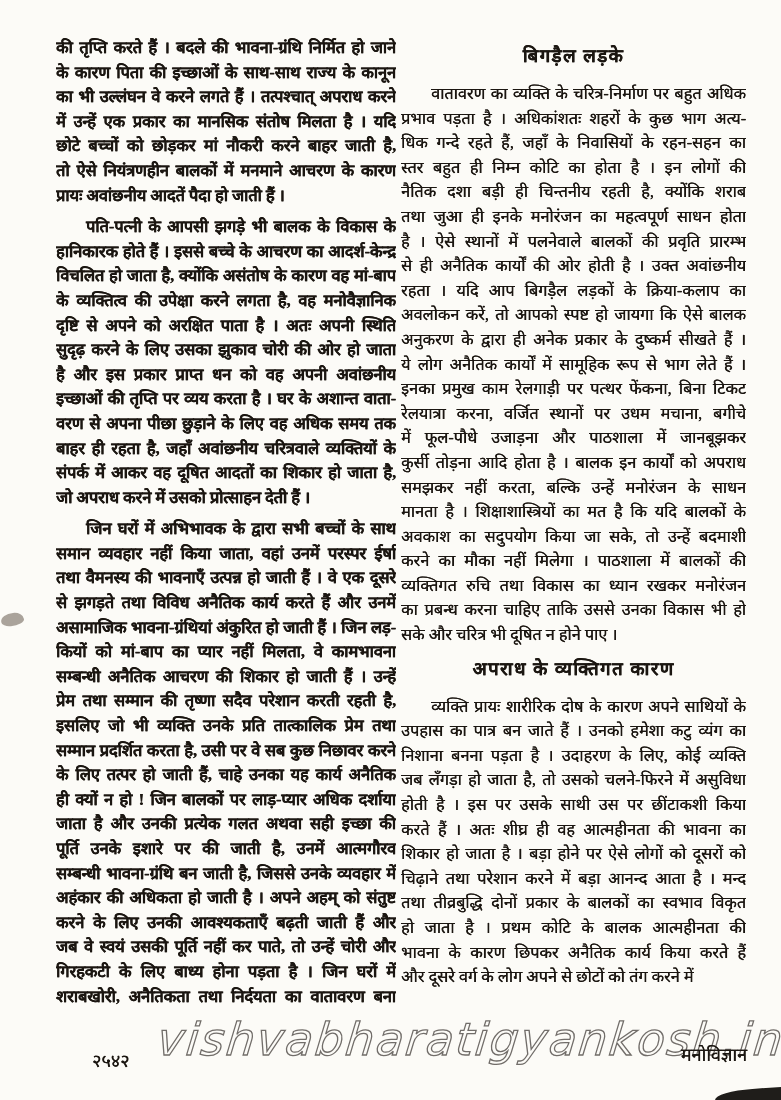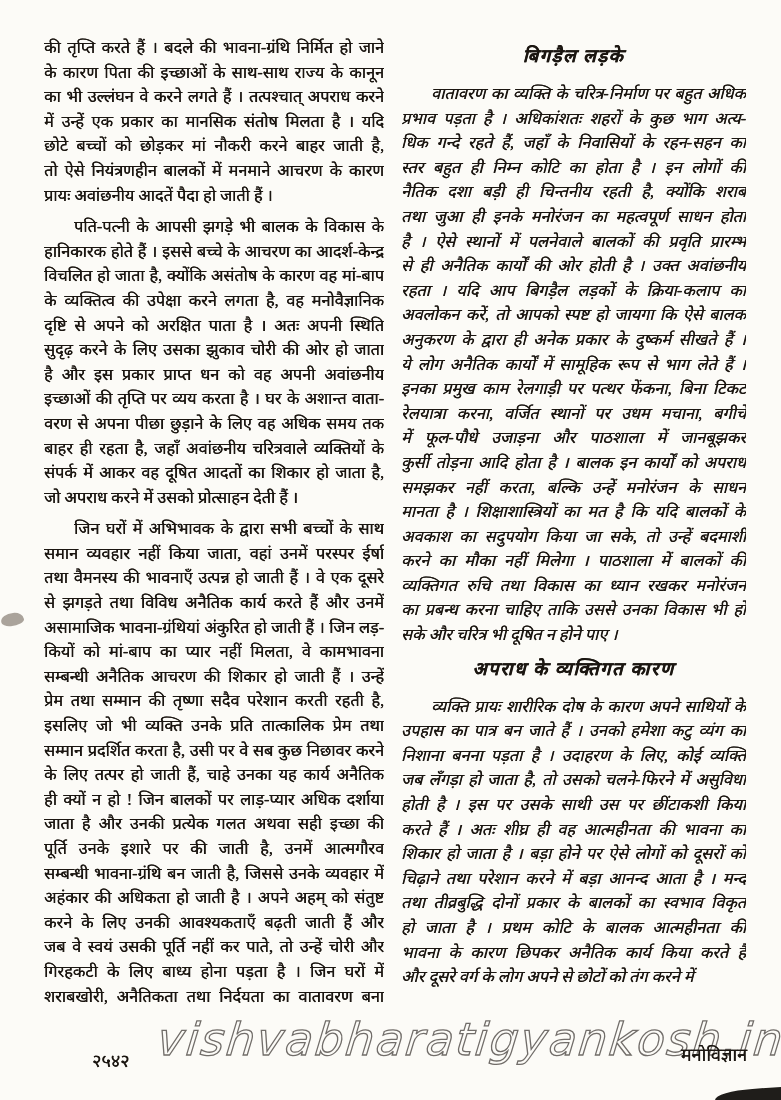--- a/index.html
+++ b/index.html
@@ -6,22 +6,22 @@
   .page{
     position:relative;
     width:781px;height:1100px;
     background:#fcfbf7;
     overflow:hidden;
     font-family:"Liberation Serif","DejaVu Serif",serif;
     color:#1b1611;
     box-shadow:0 0 6px rgba(0,0,0,.25);
   }
   .col{position:absolute;top:36px;}
-  .col.left{left:44px;width:340px;}
-  .col.right{left:401px;width:345px;top:38px;font-style:italic;}
+  .col.left{left:56px;width:340px;font-weight:bold;}
+  .col.right{left:401px;width:345px;top:38px;}
   .line{
     height:24.6px;line-height:24.6px;
     font-size:16.3px;
     text-align:justify;
     text-align-last:justify;
     overflow:hidden;
     white-space:normal;
     text-shadow:0.35px 0 0 currentColor;
   }
   .line.last{text-align-last:left;}

